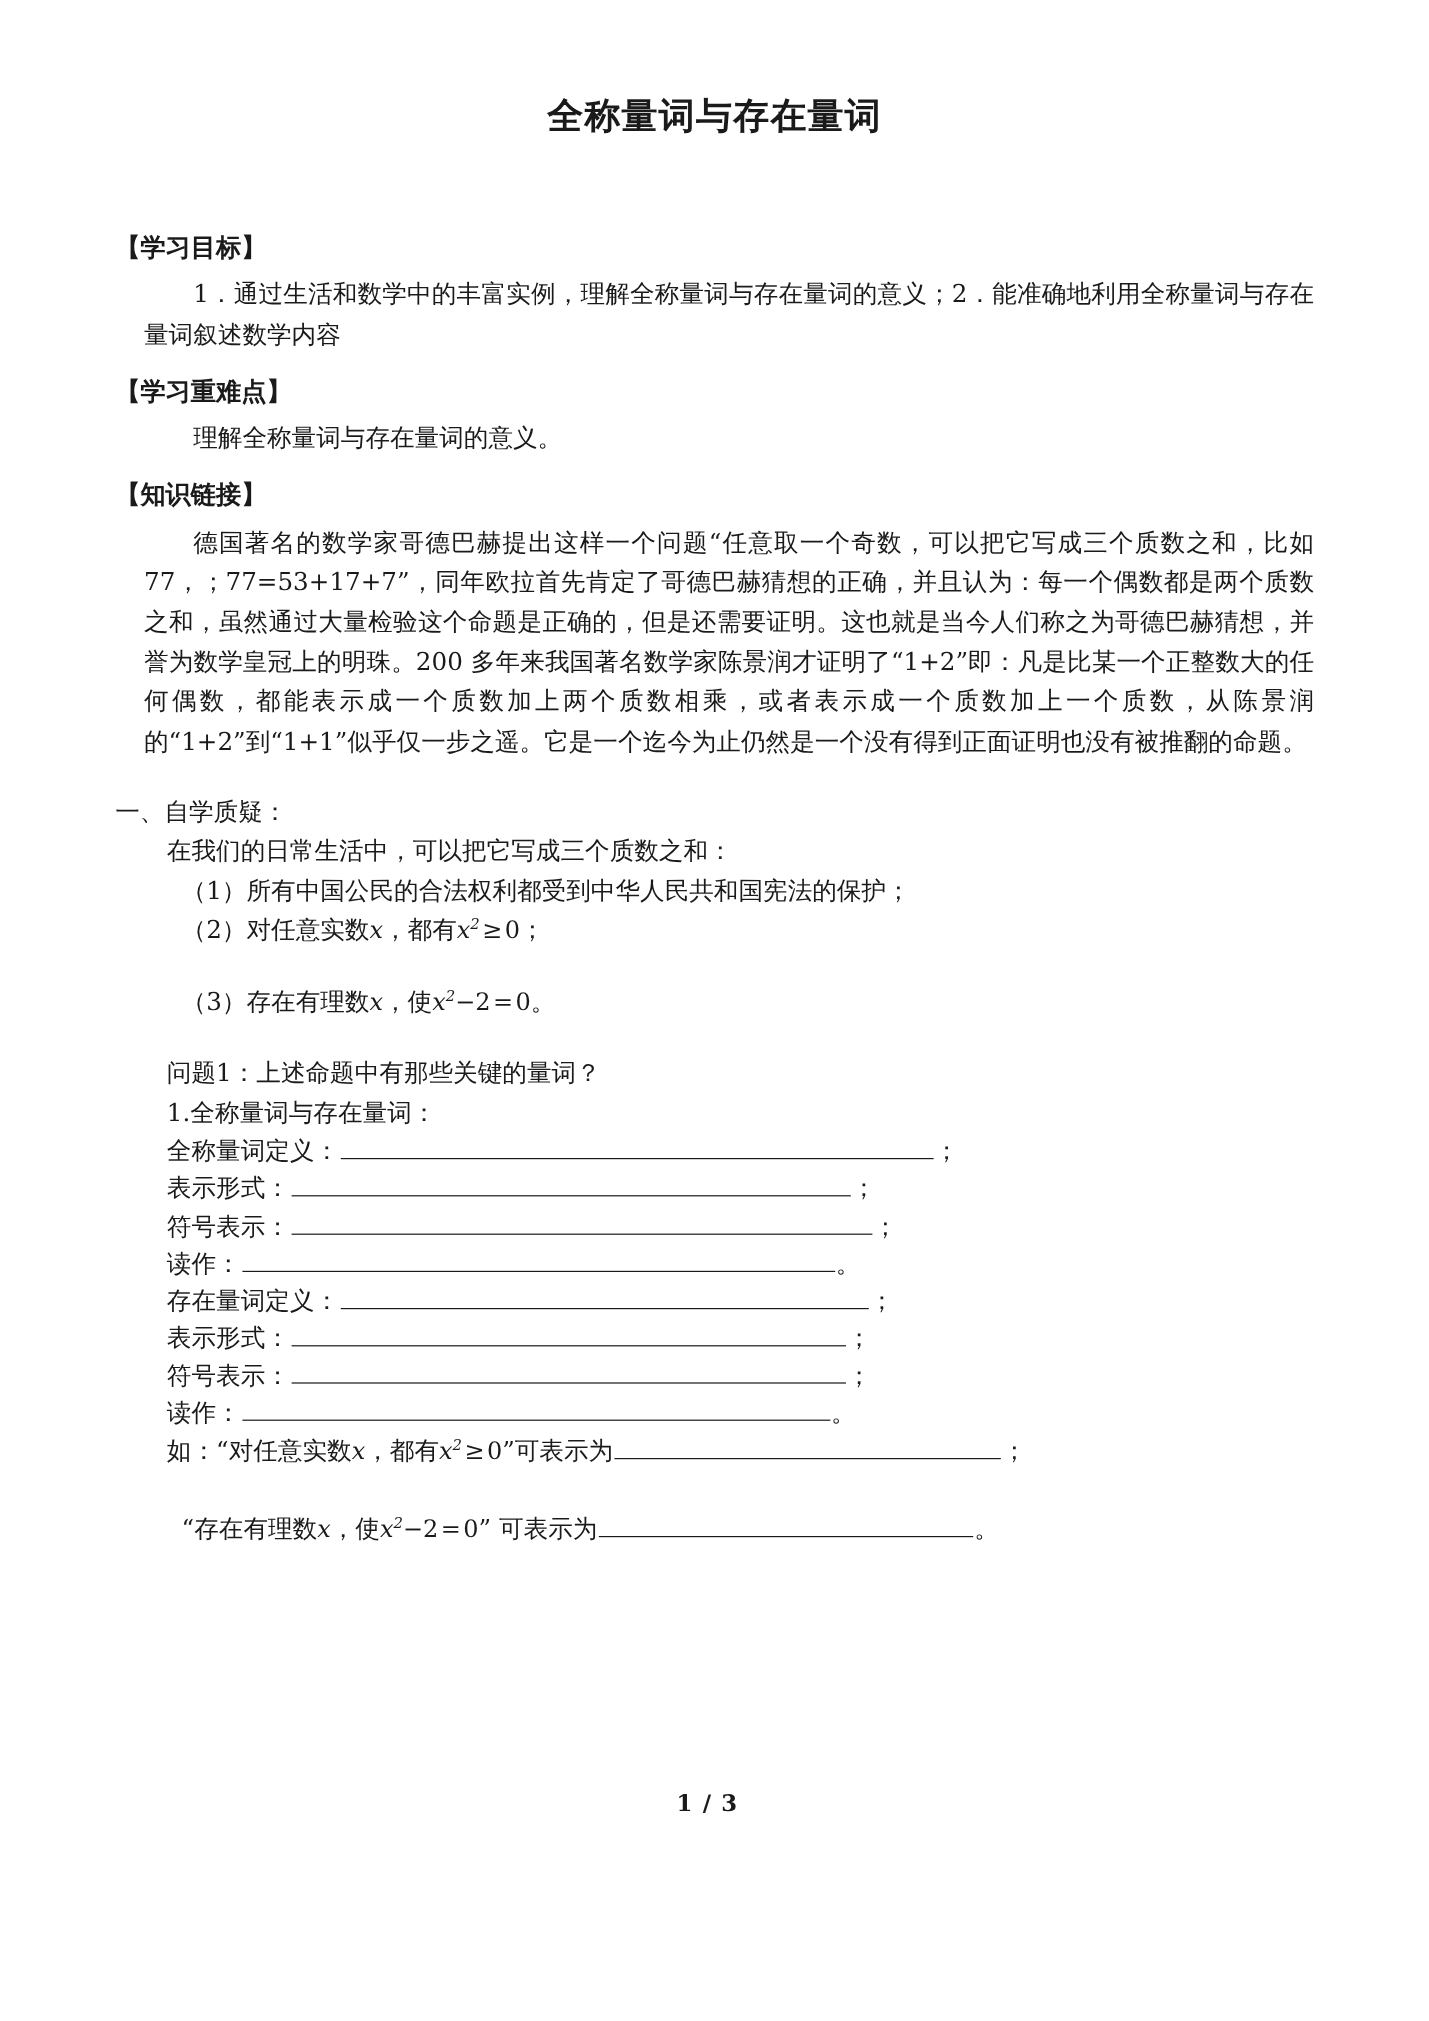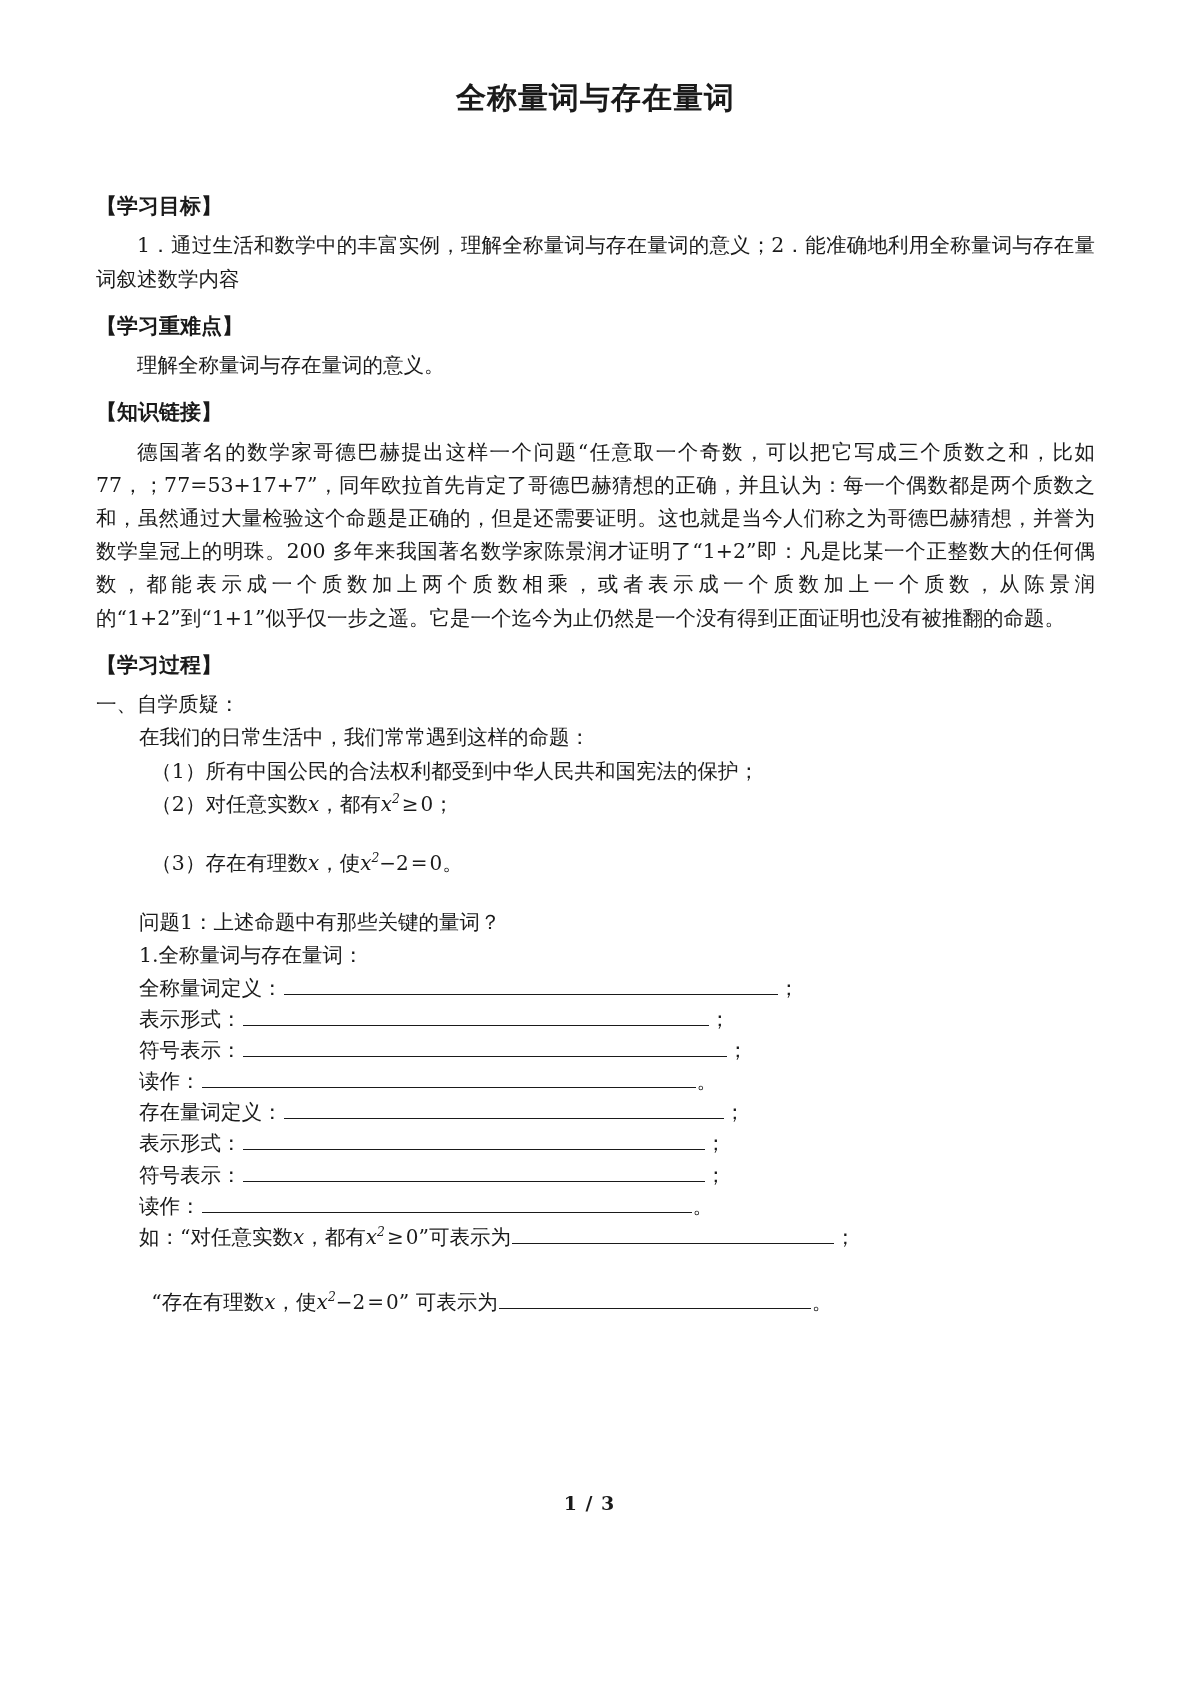--- a/index.html
+++ b/index.html
@@ -39,21 +39,21 @@
     line-height: 1.35;
   }
   .gap-title { height: 76px; }
   .para {
     font-size: 20.5px;
     line-height: 1.62;
     margin: 0;
     text-align: justify;
     text-justify: inter-ideograph;
   }
-  .indent2 { text-indent: 2em; }
+  .indent2 { text-indent: 2em; margin-left: 24px; }
   .indent-pad { padding-left: 2.1em; }
   .indent-pad3 { padding-left: 2.7em; }
   .block-gap-s { height: 9px; }
   .block-gap-m { height: 16px; }
   .block-gap-l { height: 26px; }
   .block-gap-xl { height: 34px; }
 
   
   .m {
     font-family: "DejaVu Serif", "Liberation Serif", serif;
@@ -121,25 +121,24 @@
   <p class="para indent2">理解全称量词与存在量词的意义。</p>
 
   <div class="block-gap-m"></div>
 
   <div class="section-head">【知识链接】</div>
   <div class="block-gap-s"></div>
   <p class="para indent2">德国著名的数学家哥德巴赫提出这样一个问题“任意取一个奇数，可以把它写成三个质数之和，比如 77，；77=53+17+7”，同年欧拉首先肯定了哥德巴赫猜想的正确，并且认为：每一个偶数都是两个质数之和，虽然通过大量检验这个命题是正确的，但是还需要证明。这也就是当今人们称之为哥德巴赫猜想，并誉为数学皇冠上的明珠。200 多年来我国著名数学家陈景润才证明了“1+2”即：凡是比某一个正整数大的任何偶数，都能表示成一个质数加上两个质数相乘，或者表示成一个质数加上一个质数，从陈景润的“1+2”到“1+1”似乎仅一步之遥。它是一个迄今为止仍然是一个没有得到正面证明也没有被推翻的命题。</p>
 
   <div class="block-gap-m"></div>
 
-  <div class="section-head">【学习过程】</div>
   <div class="block-gap-s"></div>
 
   <p class="para">一、自学质疑：</p>
-  <p class="para indent-pad">在我们的日常生活中，我们常常遇到这样的命题：</p>
+  <p class="para indent-pad">在我们的日常生活中，可以把它写成三个质数之和：</p>
 
   <p class="para indent-pad3">
     <span>（1）</span><span>所有中国公民的合法权利都受到中华人民共和国宪法的保护；</span>
   </p>
 
   <p class="para indent-pad3">
     <span>（2）</span><span>对任意实数</span><span class="m">x</span><span>，都有</span><span class="m">x<sup>2</sup><span class="rel">≥</span><span class="num">0</span></span><span>；</span>
   </p>
 
   <div class="block-gap-l"></div>

